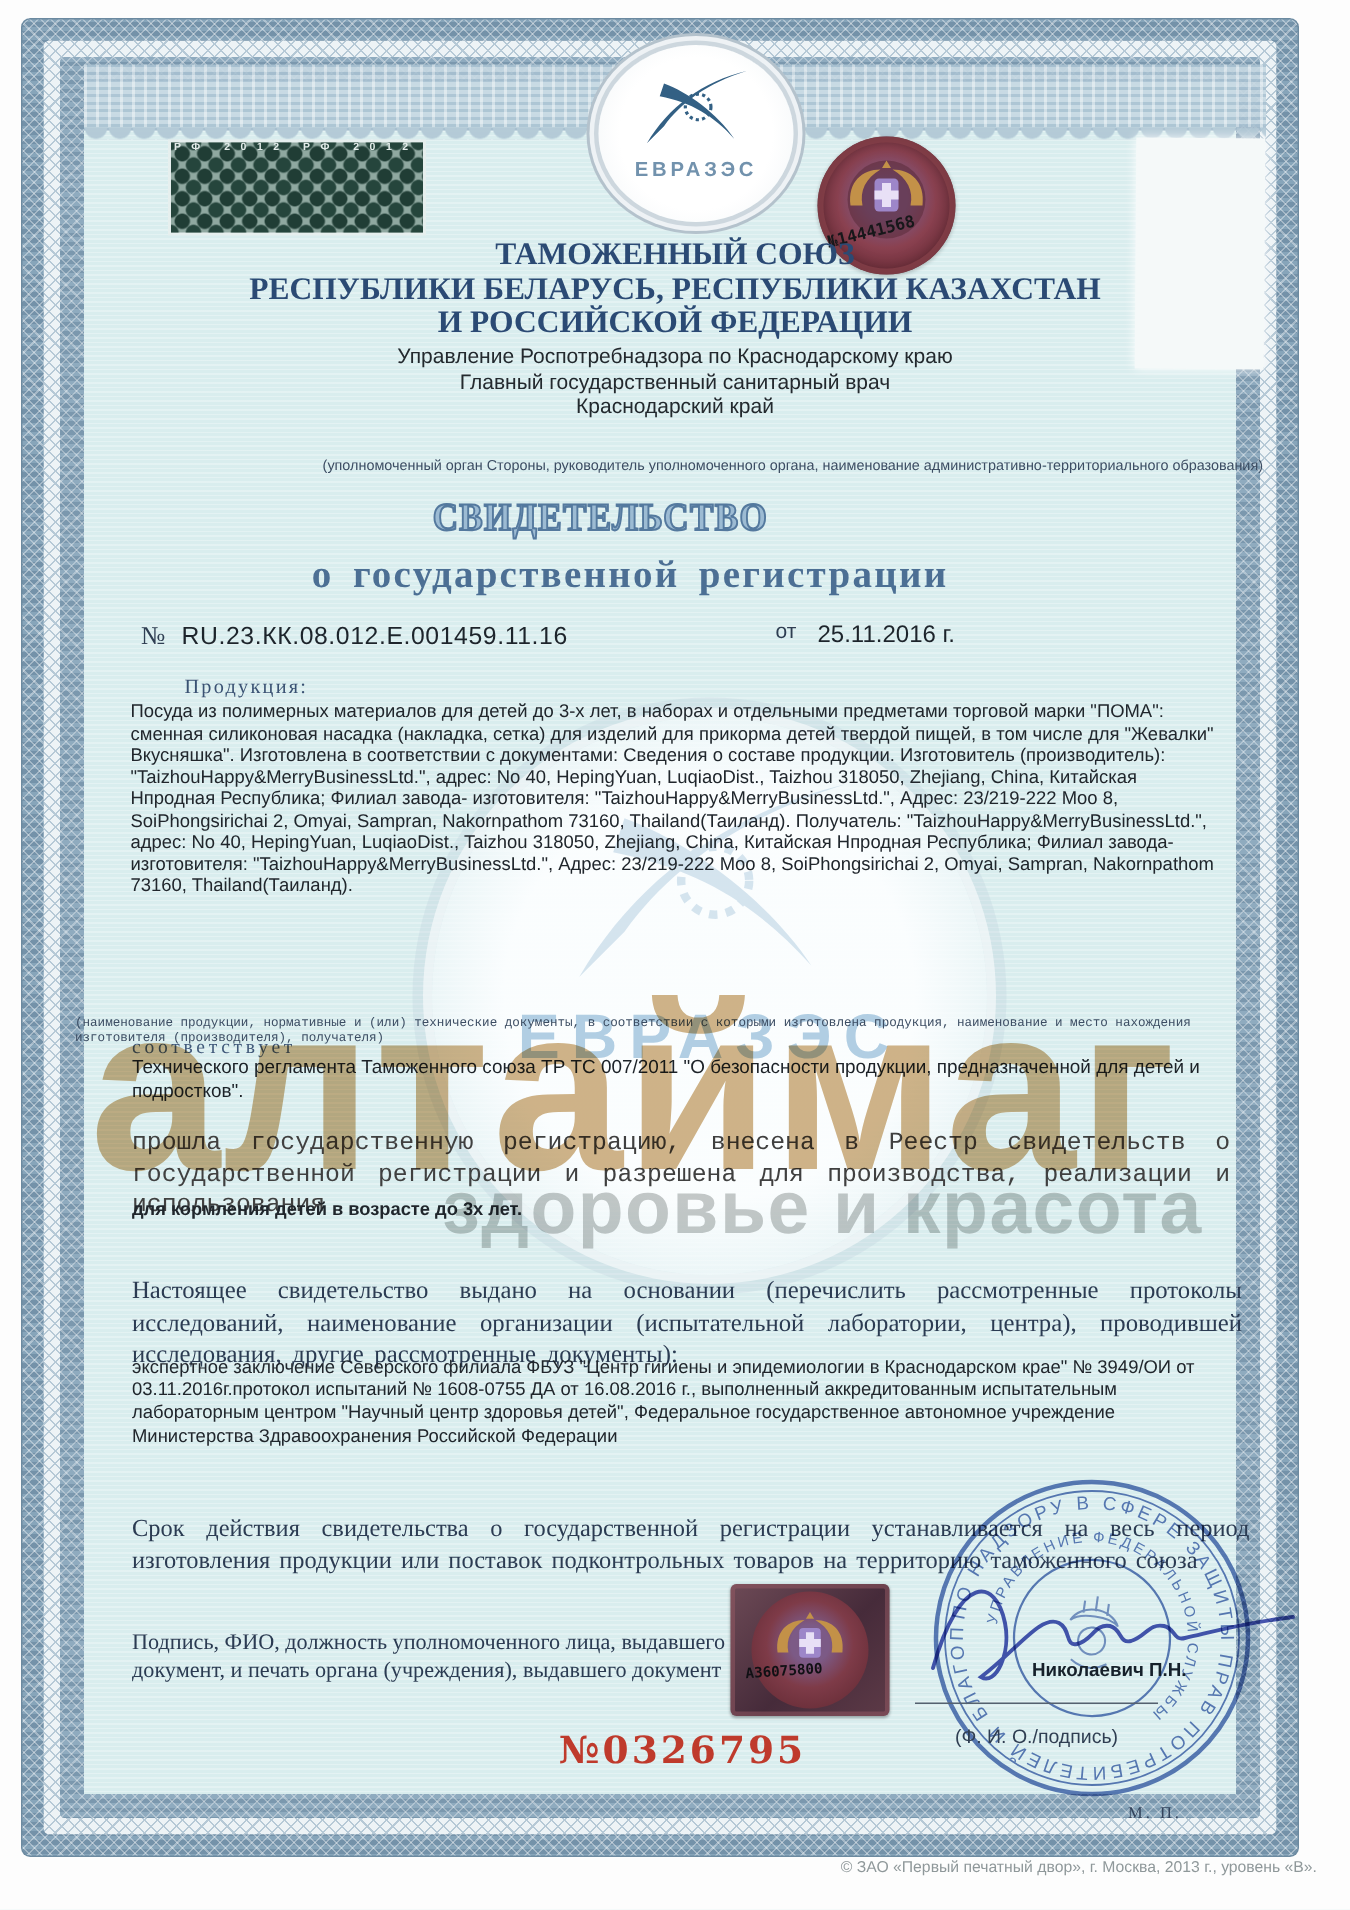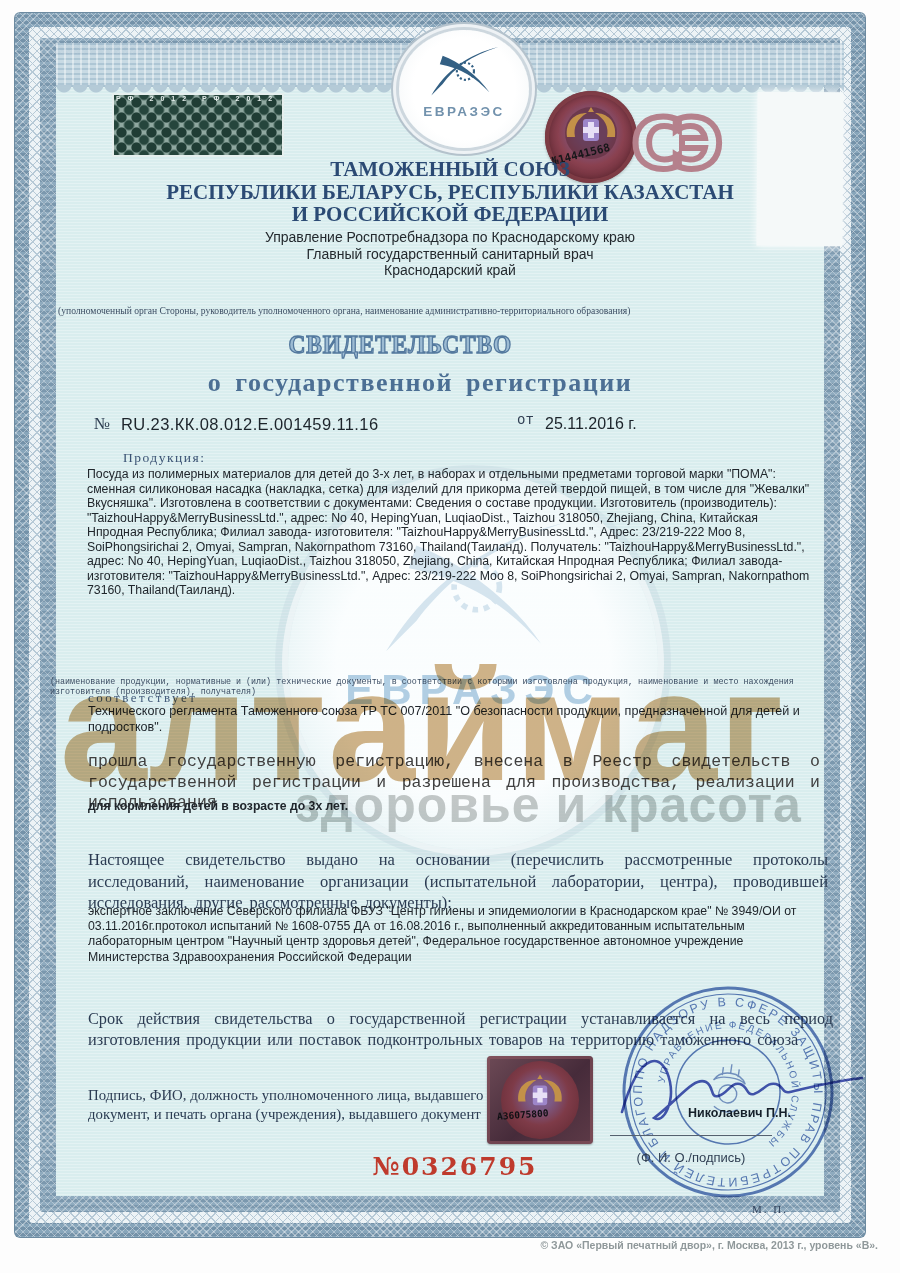--- a/index.html
+++ b/index.html
@@ -72,32 +72,32 @@
 
   .wm-store { position:absolute; left:60px; top:648px; width:840px; z-index:4; pointer-events:none;
     font-weight:bold; font-size:156px; line-height:1; letter-spacing:2px; color:#a16207; opacity:.48;
     mix-blend-mode:multiply; white-space:nowrap; }
   .wm-tagline { position:absolute; left:295px; top:776px; z-index:4; pointer-events:none;
     font-weight:bold; font-size:50px; letter-spacing:1px; color:#878d8c; opacity:.48; mix-blend-mode:multiply; }
   .union-title { left:60px; top:158px; width:780px; text-align:center; z-index:3;
     font-family:"Liberation Serif", serif; font-weight:bold; font-size:21px; line-height:22.5px; color:#2b4a74; }
   .authority { left:60px; top:229px; width:780px; text-align:center; z-index:3;
     font-size:14px; line-height:16.5px; color:#23292e; }
-  .caption1 { left:58px; top:305px; width:784px; text-align:left; z-index:3;
-    font-family:Liberation Serif, serif; font-size:9.6px; color:#3c4d63; }
+  .caption1 { left:58px; top:305px; width:784px; text-align:right; z-index:3;
+    font-family:Liberation Sans, sans-serif; font-size:9.6px; color:#3c4d63; }
   .doc-title { left:40px; top:330px; width:720px; text-align:center; z-index:3;
     font-family:"Liberation Serif", serif; font-weight:bold; font-size:26px; letter-spacing:1px;
     color:#9cbbd3; -webkit-text-stroke:1.4px #54799e; }
   .doc-title span { display:inline-block; transform:scaleX(.9); }
   .doc-subtitle { left:40px; top:368px; width:760px; text-align:center; z-index:3;
     font-family:"Liberation Serif", serif; font-weight:bold; font-size:26px; letter-spacing:1.5px;
     word-spacing:5px; color:#4c6f94; }
   .num-label  { left:94px;  top:414px; font-family:"Liberation Serif", serif; font-size:17px; color:#2f3e52; z-index:3; }
   .num-value  { left:121px; top:415px; font-size:16.5px; letter-spacing:.4px; color:#1d242b; z-index:3; }
-  .date-label { left:517px; top:412px; font-family:Liberation Mono, monospace; font-size:14px; color:#2f3e52; z-index:3; }
+  .date-label { left:517px; top:412px; font-family:Liberation Sans, sans-serif; font-size:14px; color:#2f3e52; z-index:3; }
   .date-value { left:545px; top:415px; font-size:16px; color:#1d242b; z-index:3; }
   .product-heading { left:87px; top:450px; font-family:"Liberation Serif", serif; font-size:13.5px;
     letter-spacing:1.5px; color:#3a5273; z-index:3;margin-left:36px; }
   .product-body { left:87px; top:467px; width:726px; font-size:12.3px; line-height:14.5px; color:#20262c; z-index:3; }
   .caption2 { left:50px; top:677px; width:800px; z-index:3;
     font-family:Liberation Mono, monospace; font-size:8.4px; color:#3c4d63; }
   .compliance-heading { left:88px; top:690px; font-family:"Liberation Serif", serif; font-size:13px;
     letter-spacing:2.5px; color:#41597a; z-index:3; }
   .compliance-text { left:88px; top:704px; width:726px; font-size:12.6px; line-height:15.8px; color:#1c2228; z-index:3; }
   .reg-text { left:88px; top:752px; width:732px; font-family:Liberation Mono, monospace; font-size:16.5px;
@@ -111,21 +111,21 @@
   .sign-text { left:88px; top:1086px; width:400px; font-family:"Liberation Serif", serif; font-size:14.8px;
     line-height:18.5px; color:#2b3b52; z-index:3; }
   .blank-number { left:350px; top:1152px; width:210px; text-align:center; z-index:3;
     font-family:"DejaVu Serif", serif; font-weight:bold; font-size:25px; letter-spacing:2px; color:#bf3a2c; }
   .fio-caption { left:610px; top:1135px; width:162px; text-align:center; z-index:6;
     font-family:Liberation Sans, sans-serif; font-size:13px; color:#2f3e52;
     border-top:1px solid #55616f; padding-top:14px; }
   .signer-name { left:688px; top:1106px; font-size:12.5px; font-weight:bold; color:#16202a; z-index:6; }
   .mp-mark { left:752px; top:1167px; font-family:"Liberation Serif", serif; font-size:11px;
     letter-spacing:2px; color:#33435c; z-index:6;margin-top:36px; }
-  .footer { right:22px; top:1239px; font-size:10.5px; font-weight:bold; color:#8f989a; z-index:3; }
+  .footer { right:22px; top:1239px; font-size:10.5px; font-weight:normal; color:#8f989a; z-index:3; }
 
   
   .stamp { position:absolute; left:608px; top:972px; z-index:5; opacity:.85; mix-blend-mode:multiply;
     transform:rotate(8deg); }
   .signature { position:absolute; left:612px; top:1040px; z-index:6; mix-blend-mode:multiply; }
   .holo2 { position:absolute; left:487px; top:1056px; width:106px; height:88px; z-index:5; border-radius:4px;
     background: linear-gradient(135deg,#6d4a56,#462b3a 55%,#5d3a47);
     box-shadow: inset 0 0 0 3px rgba(150,90,100,.5), 0 1px 2px rgba(0,0,0,.3); }
   .holo2-inner { position:absolute; left:14px; top:5px; width:78px; height:78px; border-radius:50%;
     background: radial-gradient(circle at 50% 45%, #7c5a86 0 22%, #7e3b48 50%, #5c262f 100%); }
@@ -172,25 +172,20 @@
       <circle cx="30" cy="30" r="26" fill="#5a2a36" opacity=".55"></circle>
       <path d="M6 34 C4 18 14 10 26 10 C16 16 12 24 14 34 Z" fill="#c39148"></path>
       <path d="M54 34 C56 18 46 10 34 10 C44 16 48 24 46 34 Z" fill="#c39148"></path>
       <path d="M30 4 l3 5 h-6 z" fill="#c39148"></path>
       <rect x="22" y="16" width="16" height="22" rx="3" fill="#9d86c9"></rect>
       <path d="M27 19 h6 v5 h5 v6 h-5 v5 h-6 v-5 h-5 v-6 h5 z" fill="#e8e0f6"></path>
     </svg>
     <span class="holo-serial">№14441568</span>
   </div>
 
-  <div class="se-mark">
-    <svg width="96" height="84" viewBox="0 0 96 84">
-      <text x="2" y="66" font-family="DejaVu Sans, sans-serif" font-weight="bold" font-size="70" fill="none" stroke="#b5818c" stroke-width="6" letter-spacing="-12">СЭ</text>
-    </svg>
-  </div>
 
   <div class="white-patch"></div>
 
   <div class="abs authority">
     <div>Управление Роспотребнадзора по Краснодарскому краю</div>
     <div>Главный государственный санитарный врач</div>
     <div>Краснодарский край</div>
   </div>
   <div class="abs union-title">
     <div>ТАМОЖЕННЫЙ СОЮЗ</div>

